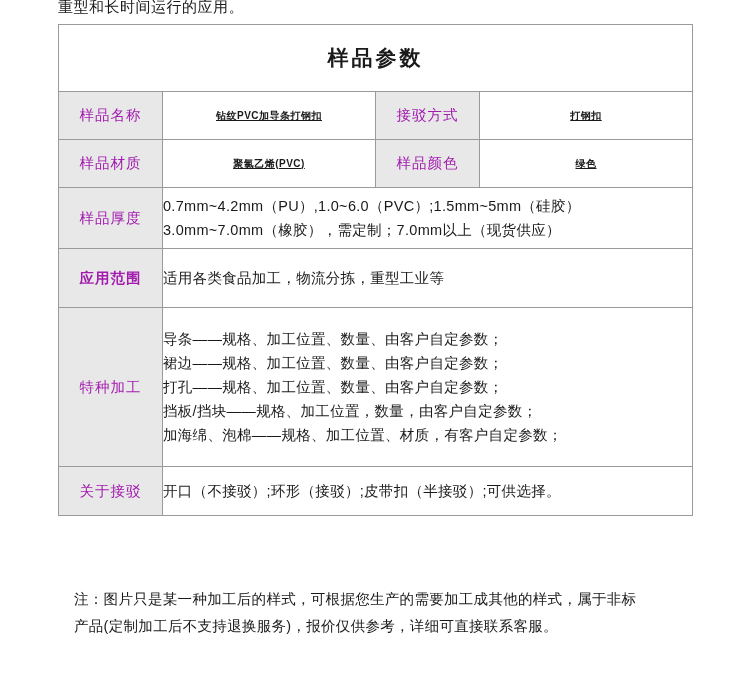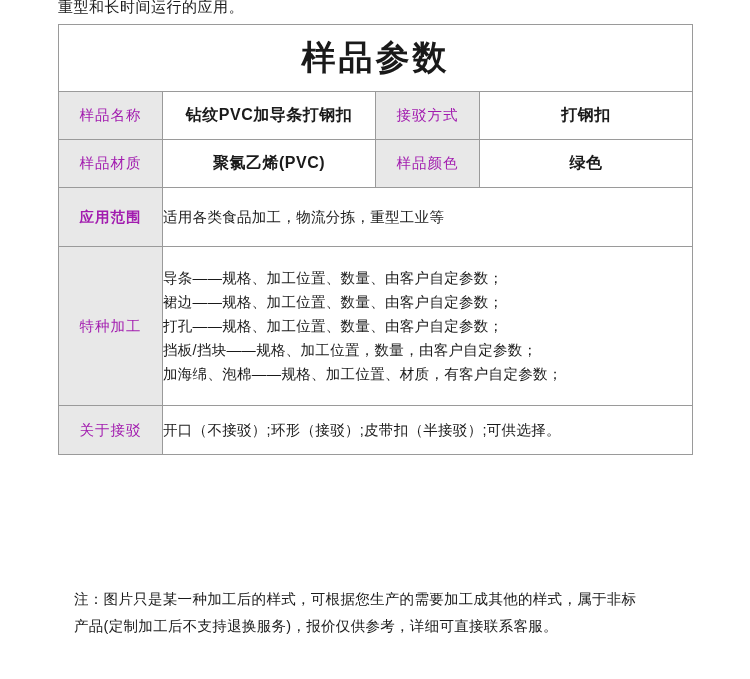--- a/index.html
+++ b/index.html
@@ -37,39 +37,40 @@
     border-collapse: collapse;
     table-layout: fixed;
   }
   table.spec td {
     border: 1px solid #9a9a9a;
     padding: 0;
     vertical-align: middle;
   }
   .title-cell {
     text-align: center;
-    font-size: 34px;
+    font-size: 21px;
     font-weight: bold;
     letter-spacing: 3px;
     height: 66px;
     background: #ffffff;
   }
   .label-cell {
     background: #e8e8e8;
     text-align: center;
     font-size: 14.5px;
     color: #a21caf;
     width: 104px;
     letter-spacing: 1px;
   }
   .value-center {
     text-align: center;
-    font-size: 16px;
+    font-size: 10px;
     font-weight: bold;
     letter-spacing: 0.5px;
+    text-decoration: underline;
   }
   .value-left {
     text-align: left;
     padding: 6px 0 6px 18px;
     font-size: 14.5px;
     line-height: 24px;
     letter-spacing: 0.3px;
   }
   .row-h-small { height: 47px; }
   .row-h-thick { height: 60px; }
@@ -114,20 +115,27 @@
         <td class="label-cell">接驳方式</td>
         <td class="value-center">打钢扣</td>
       </tr>
       <tr>
         <td class="label-cell row-h-small">样品材质</td>
         <td class="value-center">聚氯乙烯(PVC)</td>
         <td class="label-cell">样品颜色</td>
         <td class="value-center">绿色</td>
       </tr>
       <tr>
+        <td class="label-cell row-h-thick">样品厚度</td>
+        <td class="value-left" colspan="3">
+          <div>0.7mm~4.2mm（PU）,1.0~6.0（PVC）;1.5mm~5mm（硅胶）</div>
+          <div>3.0mm~7.0mm（橡胶），需定制；7.0mm以上（现货供应）</div>
+        </td>
+      </tr>
+      <tr>
         <td class="label-cell row-h-scope">应用范围</td>
         <td class="value-left" colspan="3">适用各类食品加工，物流分拣，重型工业等</td>
       </tr>
       <tr>
         <td class="label-cell row-h-special">特种加工</td>
         <td class="value-left special-lines" colspan="3">
           <div>导条——规格、加工位置、数量、由客户自定参数；</div>
           <div>裙边——规格、加工位置、数量、由客户自定参数；</div>
           <div>打孔——规格、加工位置、数量、由客户自定参数；</div>
           <div>挡板/挡块——规格、加工位置，数量，由客户自定参数；</div>

